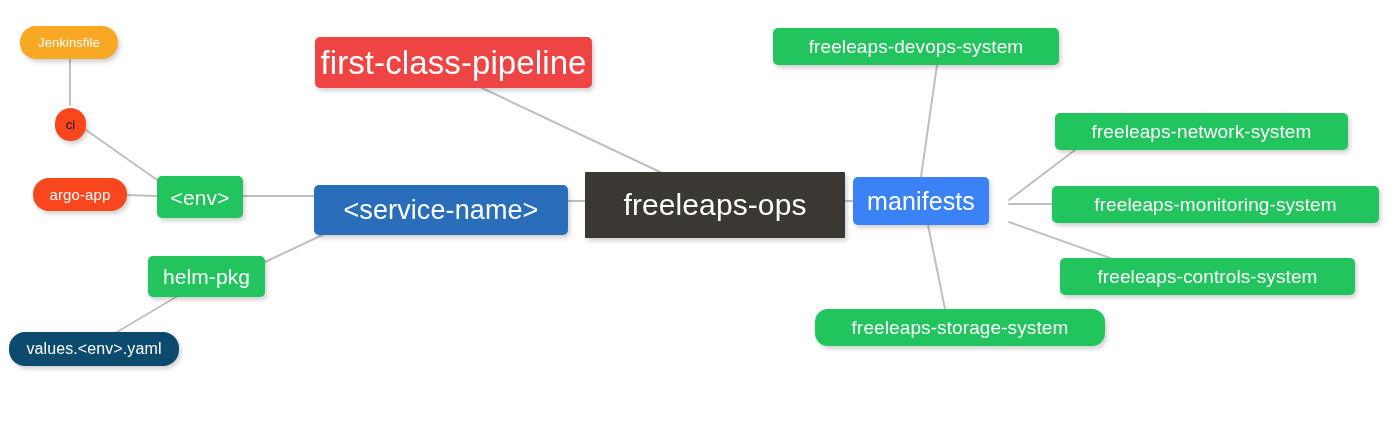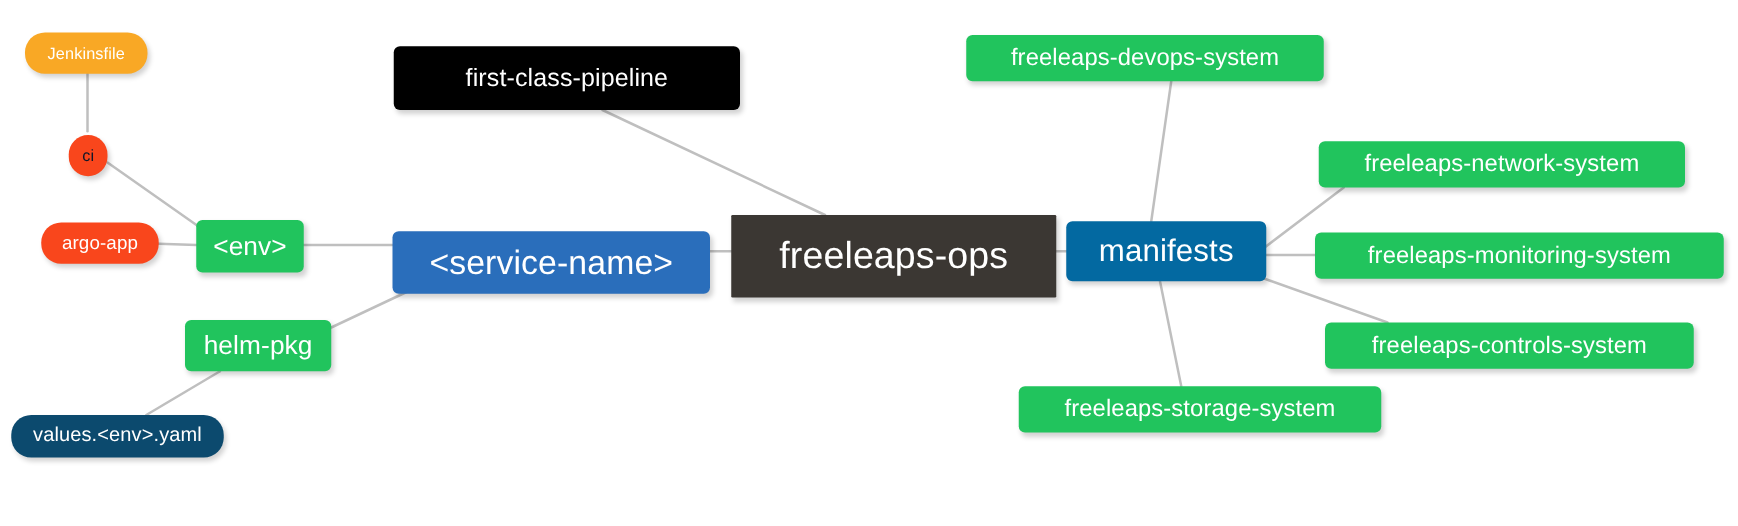--- a/index.html
+++ b/index.html
@@ -82,41 +82,41 @@
       </div>
       <div class="node rounded" style="left: 157px; top: 176px; width: 86px; height: 42px; background: rgb(33, 196, 93); font-size: 21px; color: rgb(255, 255, 255);">
         <span>&lt;env&gt;</span>
       </div>
       <div class="node rounded" style="left: 148px; top: 256px; width: 117px; height: 41px; background: rgb(33, 196, 93); font-size: 21px; color: rgb(255, 255, 255);">
         <span>helm-pkg</span>
       </div>
       <div class="node rounded-sm" style="left: 9px; top: 332px; width: 170px; height: 34px; background: #0c4a6e; font-size: 16px; color: rgb(255, 255, 255);">
         <span>values.&lt;env&gt;.yaml</span>
       </div>
-      <div class="node rounded" style="left: 315px; top: 37px; width: 277px; height: 51px; background: #000000; font-size: 20px; color: rgb(255, 255, 255);">
+      <div class="node rounded" style="left: 315px; top: 37px; width: 277px; height: 51px; background: #ef4444; font-size: 33px; color: rgb(255, 255, 255);">
         <span>first-class-pipeline</span>
       </div>
       <div class="node rounded" style="left: 314px; top: 185px; width: 254px; height: 50px; background: rgb(42, 110, 187); font-size: 27px; color: rgb(255, 255, 255);">
         <span>&lt;service-name&gt;</span>
       </div>
       <div class="node root" style="left: 585px; top: 172px; width: 260px; height: 66px; background: rgb(59, 55, 51); font-size: 30px; color: rgb(255, 255, 255);">
         <span>freeleaps-ops</span>
       </div>
-      <div class="node rounded" style="left: 853px; top: 177px; width: 160px; height: 48px; background: #0369a1; font-size: 25px; color: rgb(255, 255, 255);">
+      <div class="node rounded" style="left: 853px; top: 177px; width: 136px; height: 48px; background: #3b82f6; font-size: 25px; color: rgb(255, 255, 255);">
         <span>manifests</span>
       </div>
       <div class="node rounded" style="left: 773px; top: 28px; width: 286px; height: 37px; background: rgb(33, 196, 93); font-size: 19px; color: rgb(255, 255, 255);">
         <span>freeleaps-devops-system</span>
       </div>
       <div class="node rounded" style="left: 1055px; top: 113px; width: 293px; height: 37px; background: rgb(33, 196, 93); font-size: 19px; color: rgb(255, 255, 255);">
         <span>freeleaps-network-system</span>
       </div>
       <div class="node rounded" style="left: 1052px; top: 186px; width: 327px; height: 37px; background: rgb(33, 196, 93); font-size: 19px; color: rgb(255, 255, 255); text-align: center;">
         <span>freeleaps-monitoring-system</span>
       </div>
       <div class="node rounded" style="left: 1060px; top: 258px; width: 295px; height: 37px; background: rgb(33, 196, 93); font-size: 19px; color: rgb(255, 255, 255);">
         <span>freeleaps-controls-system</span>
       </div>
-      <div class="node rounded" style="left: 815px; top: 309px; width: 290px; height: 37px; background: rgb(33, 196, 93); font-size: 19px; color: rgb(255, 255, 255);">
+      <div class="node rounded" style="left: 815px; top: 309px; width: 290px; height: 37px; background: rgb(33, 196, 93); font-size: 19px; color: rgb(255, 255, 255); border-radius: 13px;">
         <span>freeleaps-storage-system</span>
       </div>
     </div>
 </div>
 
 </body></html>

